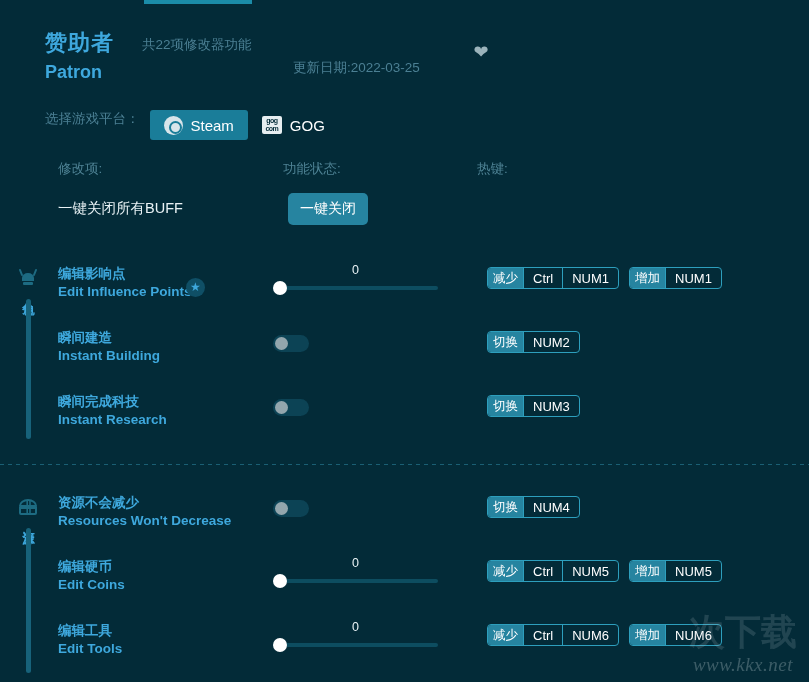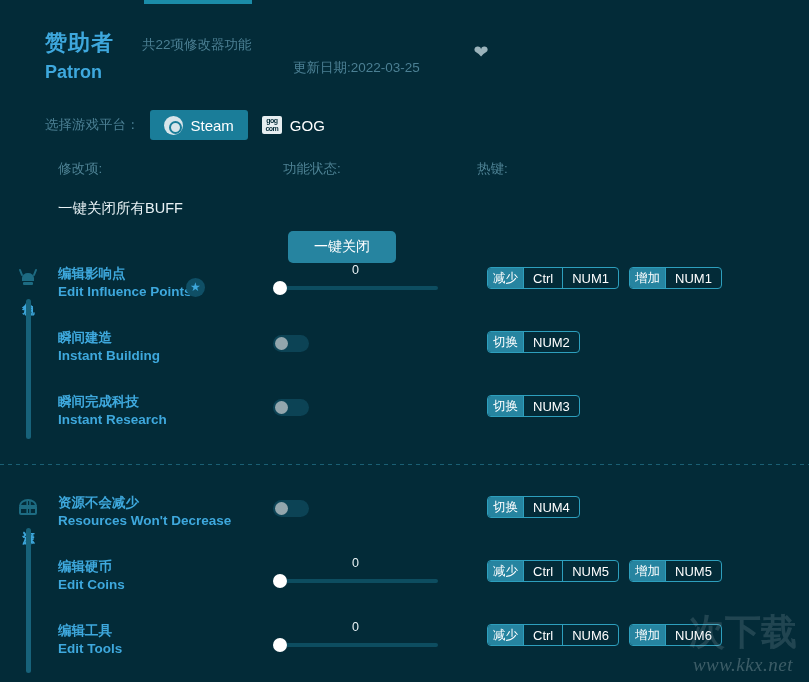--- a/index.html
+++ b/index.html
@@ -48,21 +48,21 @@
     position: absolute; left: 472px; top: 29px;
     width: 18px; height: 18px;
     color: #9bb3bb;
     line-height: 18px; font-size: 18px;
     text-align: center;
   }
 
   
   .platform-row {
     position: absolute; left: 45px; top: 110px;
-    display: flex; align-items: center;
+    display: flex; 
   }
   .platform-label {
     font-size: 13.5px; color: #4b7f93;
     margin-right: 10px;
   }
   .plat-btn {
     display: flex; align-items: center;
     height: 30px; padding: 0 14px;
     border-radius: 3px;
     font-size: 15px; color: #ffffff;
@@ -101,25 +101,24 @@
   .col-h.c3 { left: 477px; }
 
   
   .global-row { position: absolute; top: 193px; left: 0; width: 769px; height: 50px; }
   .global-label {
     position: absolute; left: 58px; top: 6px;
     font-size: 14.5px; color: #e9f2f5;
   }
   .btn-closeall {
     position: absolute; left: 288px; top: 0;
-    height: 32px; padding: 0 26px;
+    height: 32px; padding: 0 12px;
     background: #2684a0; border: none; border-radius: 5px;
     color: #ffffff; font-size: 14px; cursor: pointer;
     font-family: "Liberation Sans", sans-serif;
-    margin-top: 38px;
   }
 
   
   .divider {
     position: absolute; left: 0; width: 809px; height: 1px;
     background-image: linear-gradient(to right, #1a5f74 0 4px, transparent 4px 8px);
     background-size: 8px 1px;
     background-repeat: repeat-x;
   }
 

